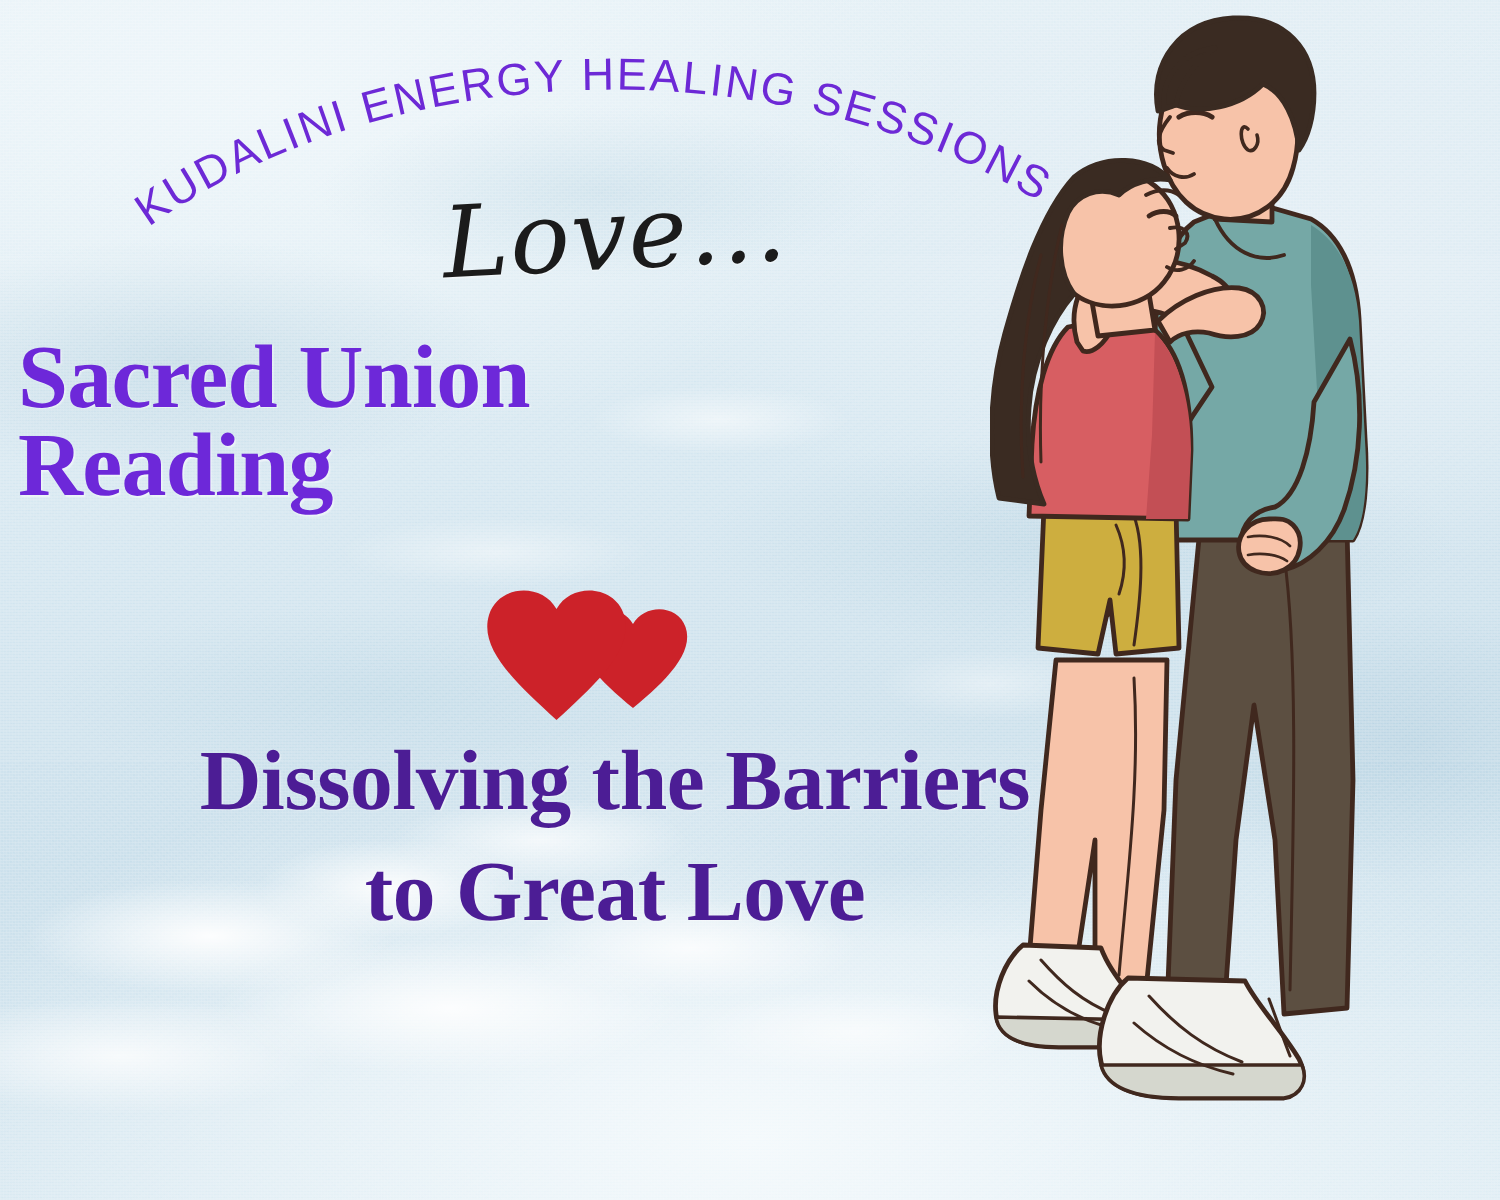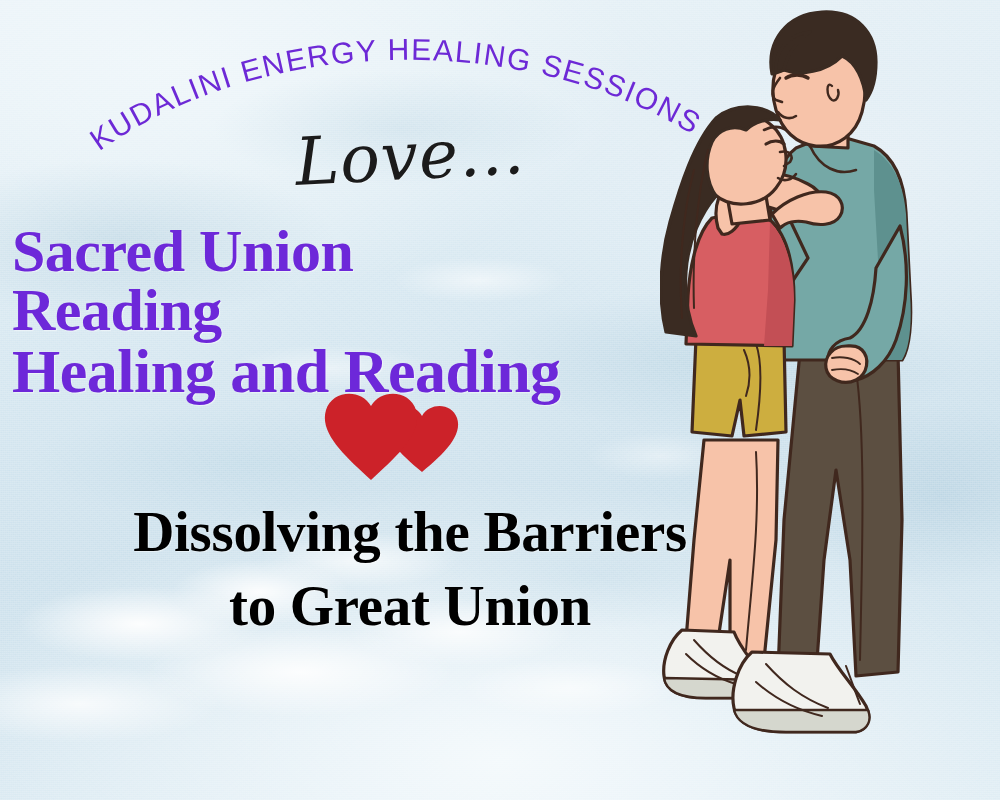--- a/index.html
+++ b/index.html
@@ -101,24 +101,24 @@
     font-weight: 700;
     line-height: .99;
     text-shadow: 1px 1px 1px rgba(255,255,255,.5);
   }
   .red-line-1 { font-size: 60px; letter-spacing: -0.5px; }
   .red-line-2 { font-size: 60px; letter-spacing: -0.5px; }
   .red-line-3 { font-size: 62px; letter-spacing: -0.5px; }
 
   .purple-block {
     position: absolute;
-    left: 0; top: 495px;
+    left: 0; top: 484px;
     width: 820px;
     text-align: center;
-    color: #000000;
+    color: #4c1d95;
     font-family: "Liberation Serif", serif;
     font-weight: 700;
     line-height: 1.30;
     text-shadow: 1px 1px 1px rgba(255,255,255,.45);
   }
   .purple-line-1 { font-size: 57px; letter-spacing: -0.3px; }
   .purple-line-2 { font-size: 57px; letter-spacing: -0.3px; }
 
   
   #hearts-svg {
@@ -151,31 +151,30 @@
     <text>
       <textPath href="#arcPath" startOffset="50%" text-anchor="middle" fill="#6d29d6">KUDALINI ENERGY HEALING SESSIONS</textPath>
     </text>
   </svg>
 
   <div class="script-love">Love...</div>
 
   <div class="red-block">
     <div class="red-line-1">Sacred Union</div>
     <div class="red-line-2">Reading</div>
-    <div class="red-line-3">Healing and Reading</div>
   </div>
 
   <svg id="hearts-svg" viewBox="0 0 150 100">
     <path fill="#cc2229" d="M104 24 C112 10 134 11 139 26 C145 43 126 62 104 80 C82 62 63 43 69 26 C74 11 96 10 104 24 Z"></path>
     <path fill="#cc2229" d="M53 14 C63 -4 92 -2 98 18 C105 41 79 64 53 88 C27 64 1 41 8 18 C14 -2 43 -4 53 14 Z"></path>
   </svg>
 
   <div class="purple-block">
     <div class="purple-line-1">Dissolving the Barriers</div>
-    <div class="purple-line-2">to Great Union</div>
+    <div class="purple-line-2">to Great Love</div>
   </div>
 
   <svg id="couple-svg" viewBox="0 0 340 800">
     <g stroke="#40281e" stroke-width="3.2" stroke-linejoin="round" stroke-linecap="round" fill="none">
 
       <path fill="#5c4f41" d="M140 352 L238 352 L242 520 L238 672 L196 676 L190 560 L176 470 L164 560 L156 676 L118 672 L124 520 Z"></path>
       <path stroke="#40281e" stroke-width="2" fill="none" d="M196 370 C206 440 202 560 200 660"></path>
 
       <path fill="#75a8a6" d="M136 148 C120 160 112 186 110 220 L106 300 C105 335 110 352 118 360 L242 360 C250 348 252 320 250 292 L246 212 C244 178 232 156 214 146 L186 138 L156 140 Z"></path>
       <path fill="#5e918f" stroke="none" d="M214 150 C234 162 244 186 246 214 L250 294 C252 322 250 348 242 360 L206 360 C218 340 220 300 218 260 L214 190 Z"></path>

